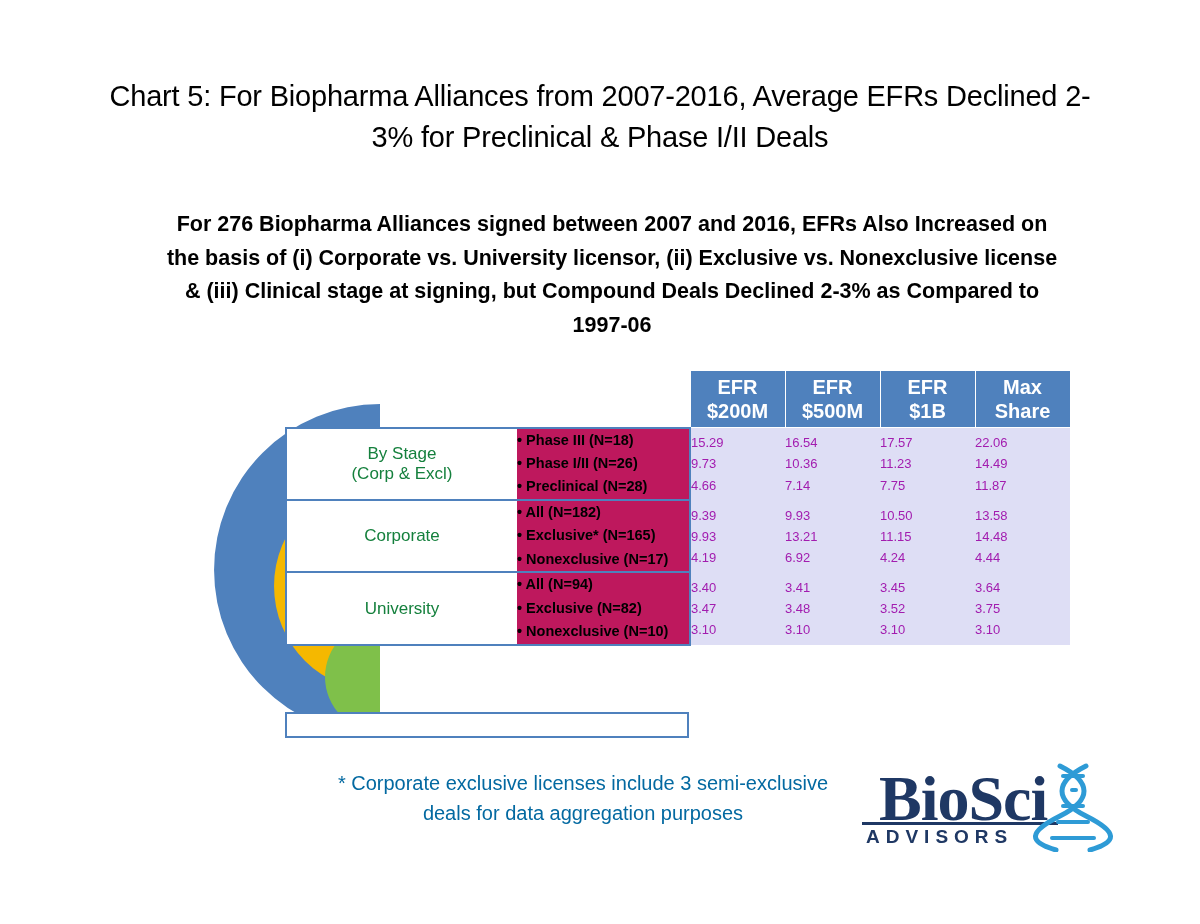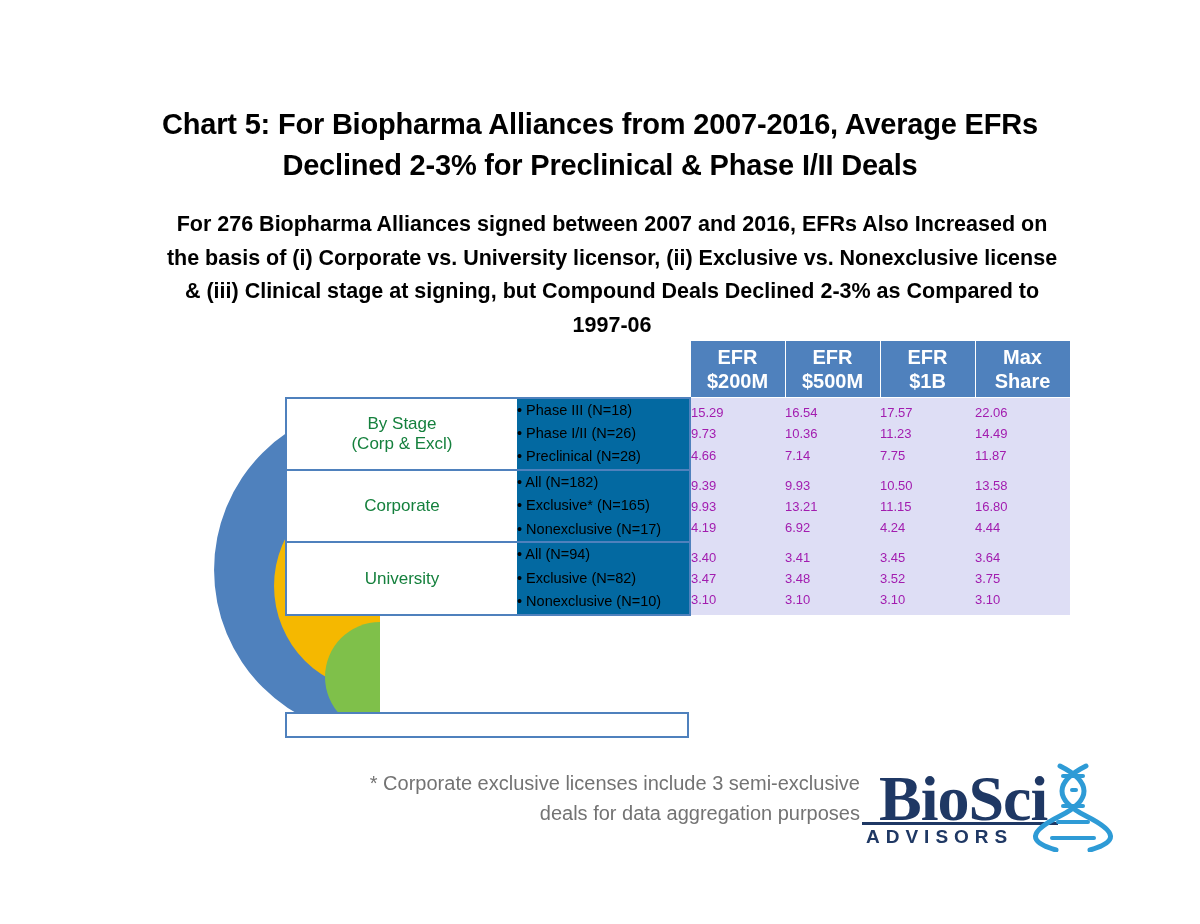--- a/index.html
+++ b/index.html
@@ -17,25 +17,25 @@
   .slide {
     position: relative;
     width: 1200px;
     height: 924px;
   }
 
   
   .title {
     position: absolute;
     left: 100px;
-    top: 104px;
+    top: 76px;
     width: 1000px;
     text-align: center;
     font-size: 29px;
-    font-weight: bold;
+    font-weight: normal;
     color: #000000;
     line-height: 1.42;
     letter-spacing: -0.2px;
   }
   .subtitle {
     position: absolute;
     left: 162px;
     top: 208px;
     width: 900px;
     text-align: center;
@@ -49,21 +49,21 @@
   .arcs {
     position: absolute;
     left: 150px;
     top: 400px;
   }
 
   
   .table-wrap {
     position: absolute;
     left: 285px;
-    top: 340px;
+    top: 370px;
   }
   table.main {
     border-collapse: collapse;
     table-layout: fixed;
   }
   table.main td, table.main th {
     padding: 0;
     vertical-align: middle;
   }
 
@@ -89,28 +89,29 @@
     border: 2px solid #4F81BD;
     border-right: none;
     text-align: center;
     font-size: 17px;
     color: #15803d;
     line-height: 1.14;
     width: 230px;
     padding: 0 4px;
   }
   .rowgroup-bullets {
-    background: #0369a1;
+    background: #be185d;
     border: 2px solid #4F81BD;
     border-left: none;
     font-size: 14.5px;
     color: #000000;
     line-height: 1.62;
     width: 172px;
     padding: 6px 0 6px 12px;
+    font-weight: bold;
   }
   .numcell {
     background: #DEDEF5;
     color: #a21caf;
     font-size: 13px;
     text-align: left;
     width: 94px;
     line-height: 1.62;
     padding: 6px 0;
   }
@@ -123,27 +124,27 @@
     width: 404px;
     height: 26px;
     border: 2px solid #4F81BD;
     background: #ffffff;
     box-sizing: border-box;
   }
 
   
   .footnote {
     position: absolute;
-    left: 330px;
+    left: 318px;
     top: 768px;
     width: 530px;
     font-size: 20px;
-    color: #737373;
+    color: #0369a1;
     line-height: 1.5;
-    text-align: right;
+    text-align: center;
   }
 
   
   .logo {
     position: absolute;
     left: 858px;
     top: 760px;
     width: 270px;
     height: 100px;
   }
@@ -271,21 +272,21 @@
             <div>13.21</div>
             <div>6.92</div>
           </td>
           <td class="numcell">
             <div>10.50</div>
             <div>11.15</div>
             <div>4.24</div>
           </td>
           <td class="numcell">
             <div>13.58</div>
-            <div>16.80</div>
+            <div>14.48</div>
             <div>4.44</div>
           </td>
         </tr>
 
         <tr>
           <td class="rowgroup-label">
             <div>University</div>
           </td>
           <td class="rowgroup-bullets">
             <div>• All (N=94)</div>

